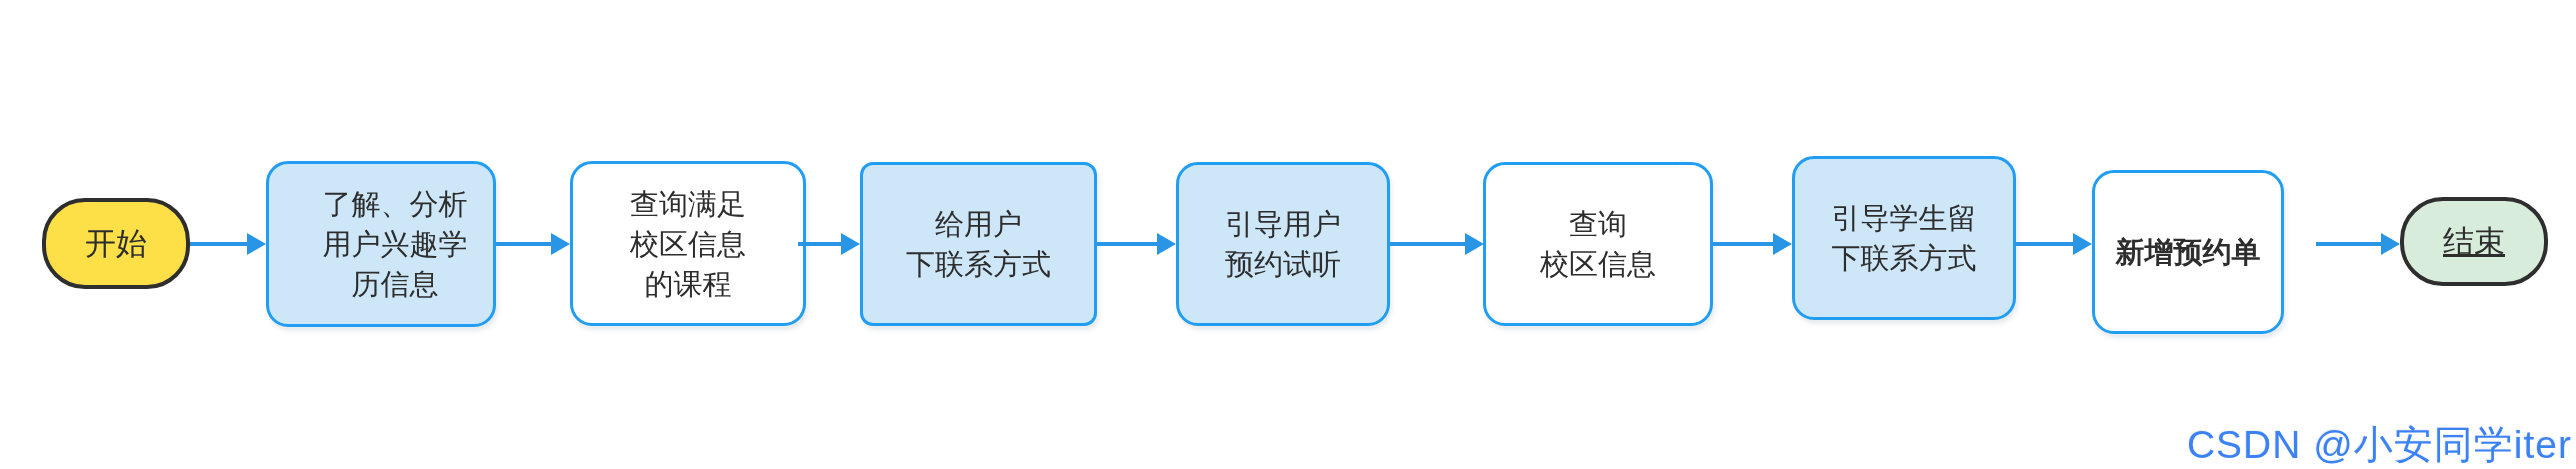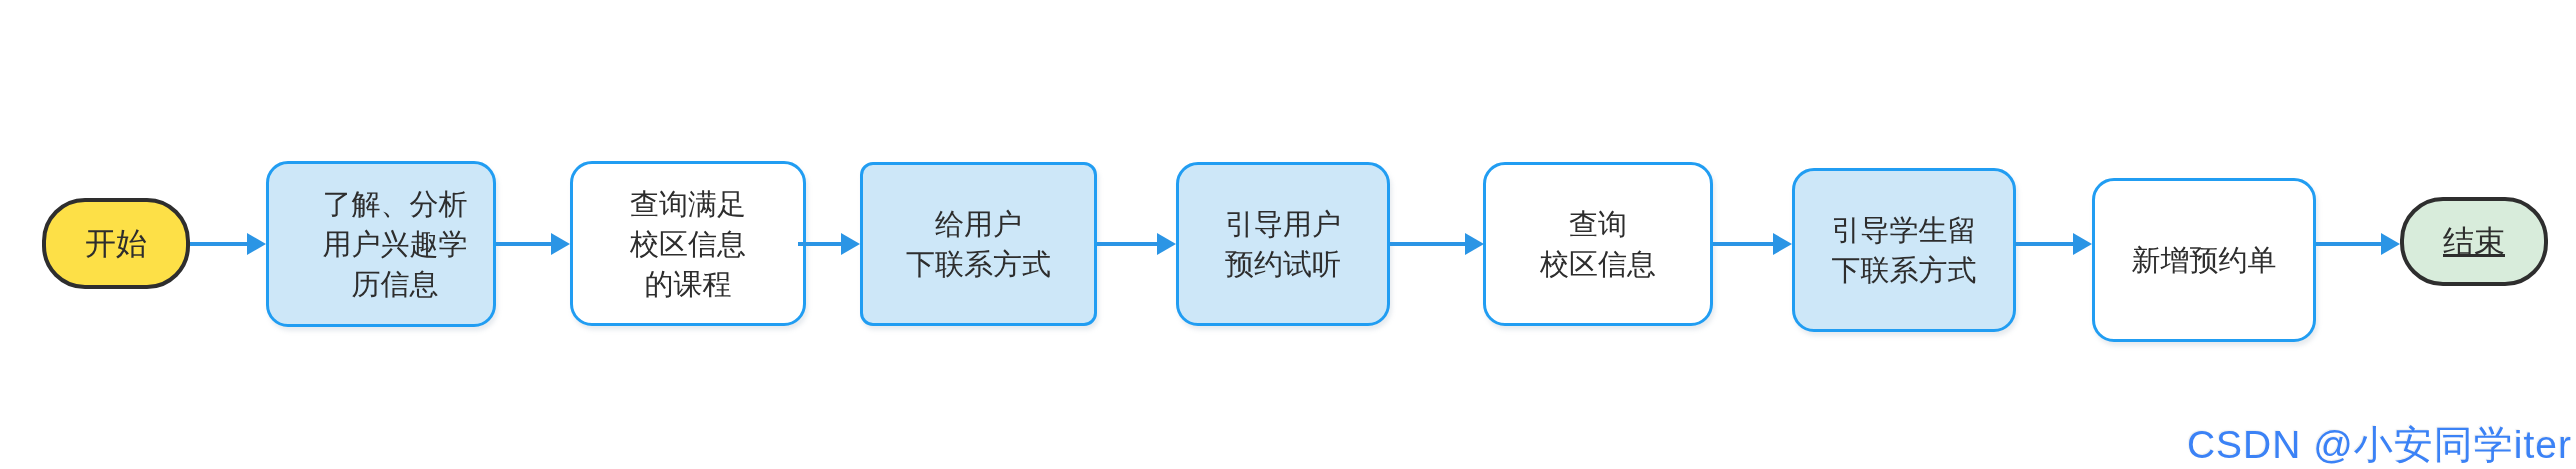--- a/index.html
+++ b/index.html
@@ -47,22 +47,22 @@
   .fill-blue  { background: #cde7f8; }
   .fill-white { background: #ffffff; }
 
   
   #node-start { left: 42px;   top: 198px; width: 148px; height: 91px; }
   #node-1     { left: 266px;  top: 161px; width: 230px; height: 166px; padding-left: 28px; }
   #node-2     { left: 570px;  top: 161px; width: 236px; height: 165px; }
   #node-3     { left: 860px;  top: 162px; width: 237px; height: 164px; border-radius: 13px; }
   #node-4     { left: 1176px; top: 162px; width: 214px; height: 164px; }
   #node-5     { left: 1483px; top: 162px; width: 230px; height: 164px; }
-  #node-6     { left: 1792px; top: 168px; width: 224px; height: 164px; }
-  #node-7     { left: 2092px; top: 178px; width: 224px; height: 164px; }
+  #node-6     { left: 1792px; top: 156px; width: 224px; height: 164px; }
+  #node-7     { left: 2092px; top: 170px; width: 192px; height: 164px; font-weight: bold; }
   #node-end   { left: 2400px; top: 197px; width: 148px; height: 89px; }
 
   
   .arrow {
     position: absolute;
     top: 233px;
     height: 22px;
     display: flex;
     align-items: center;
   }

